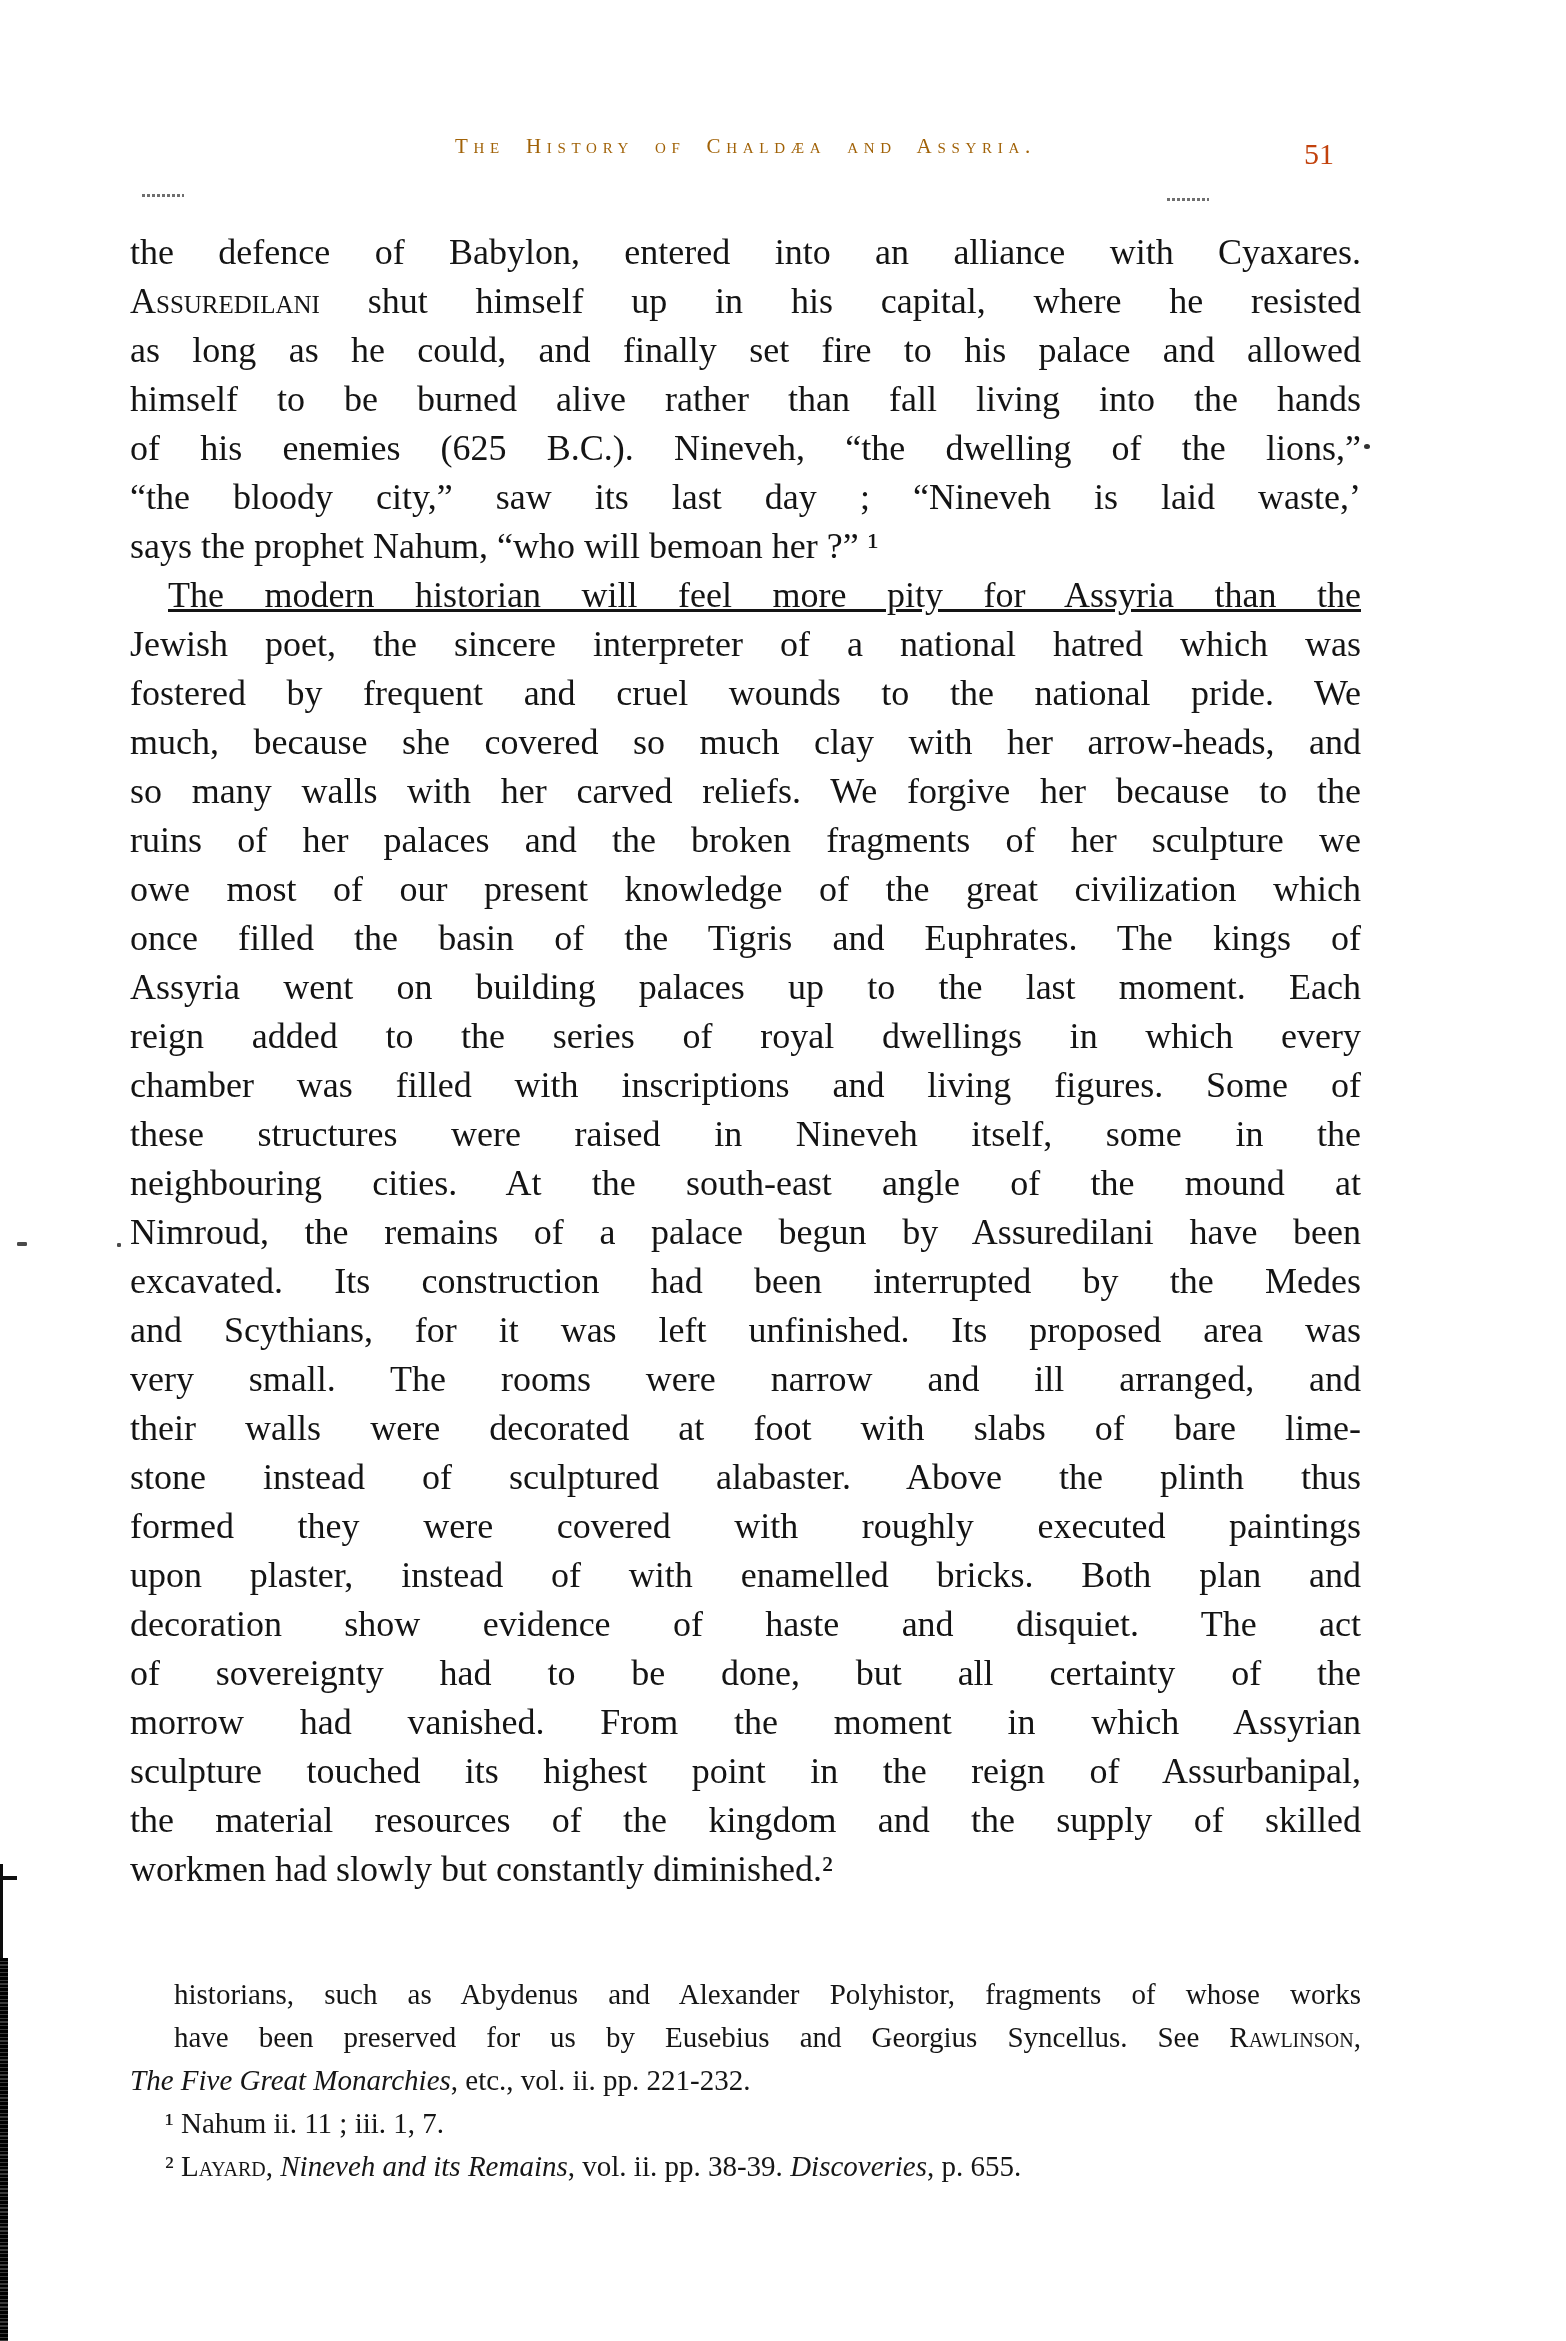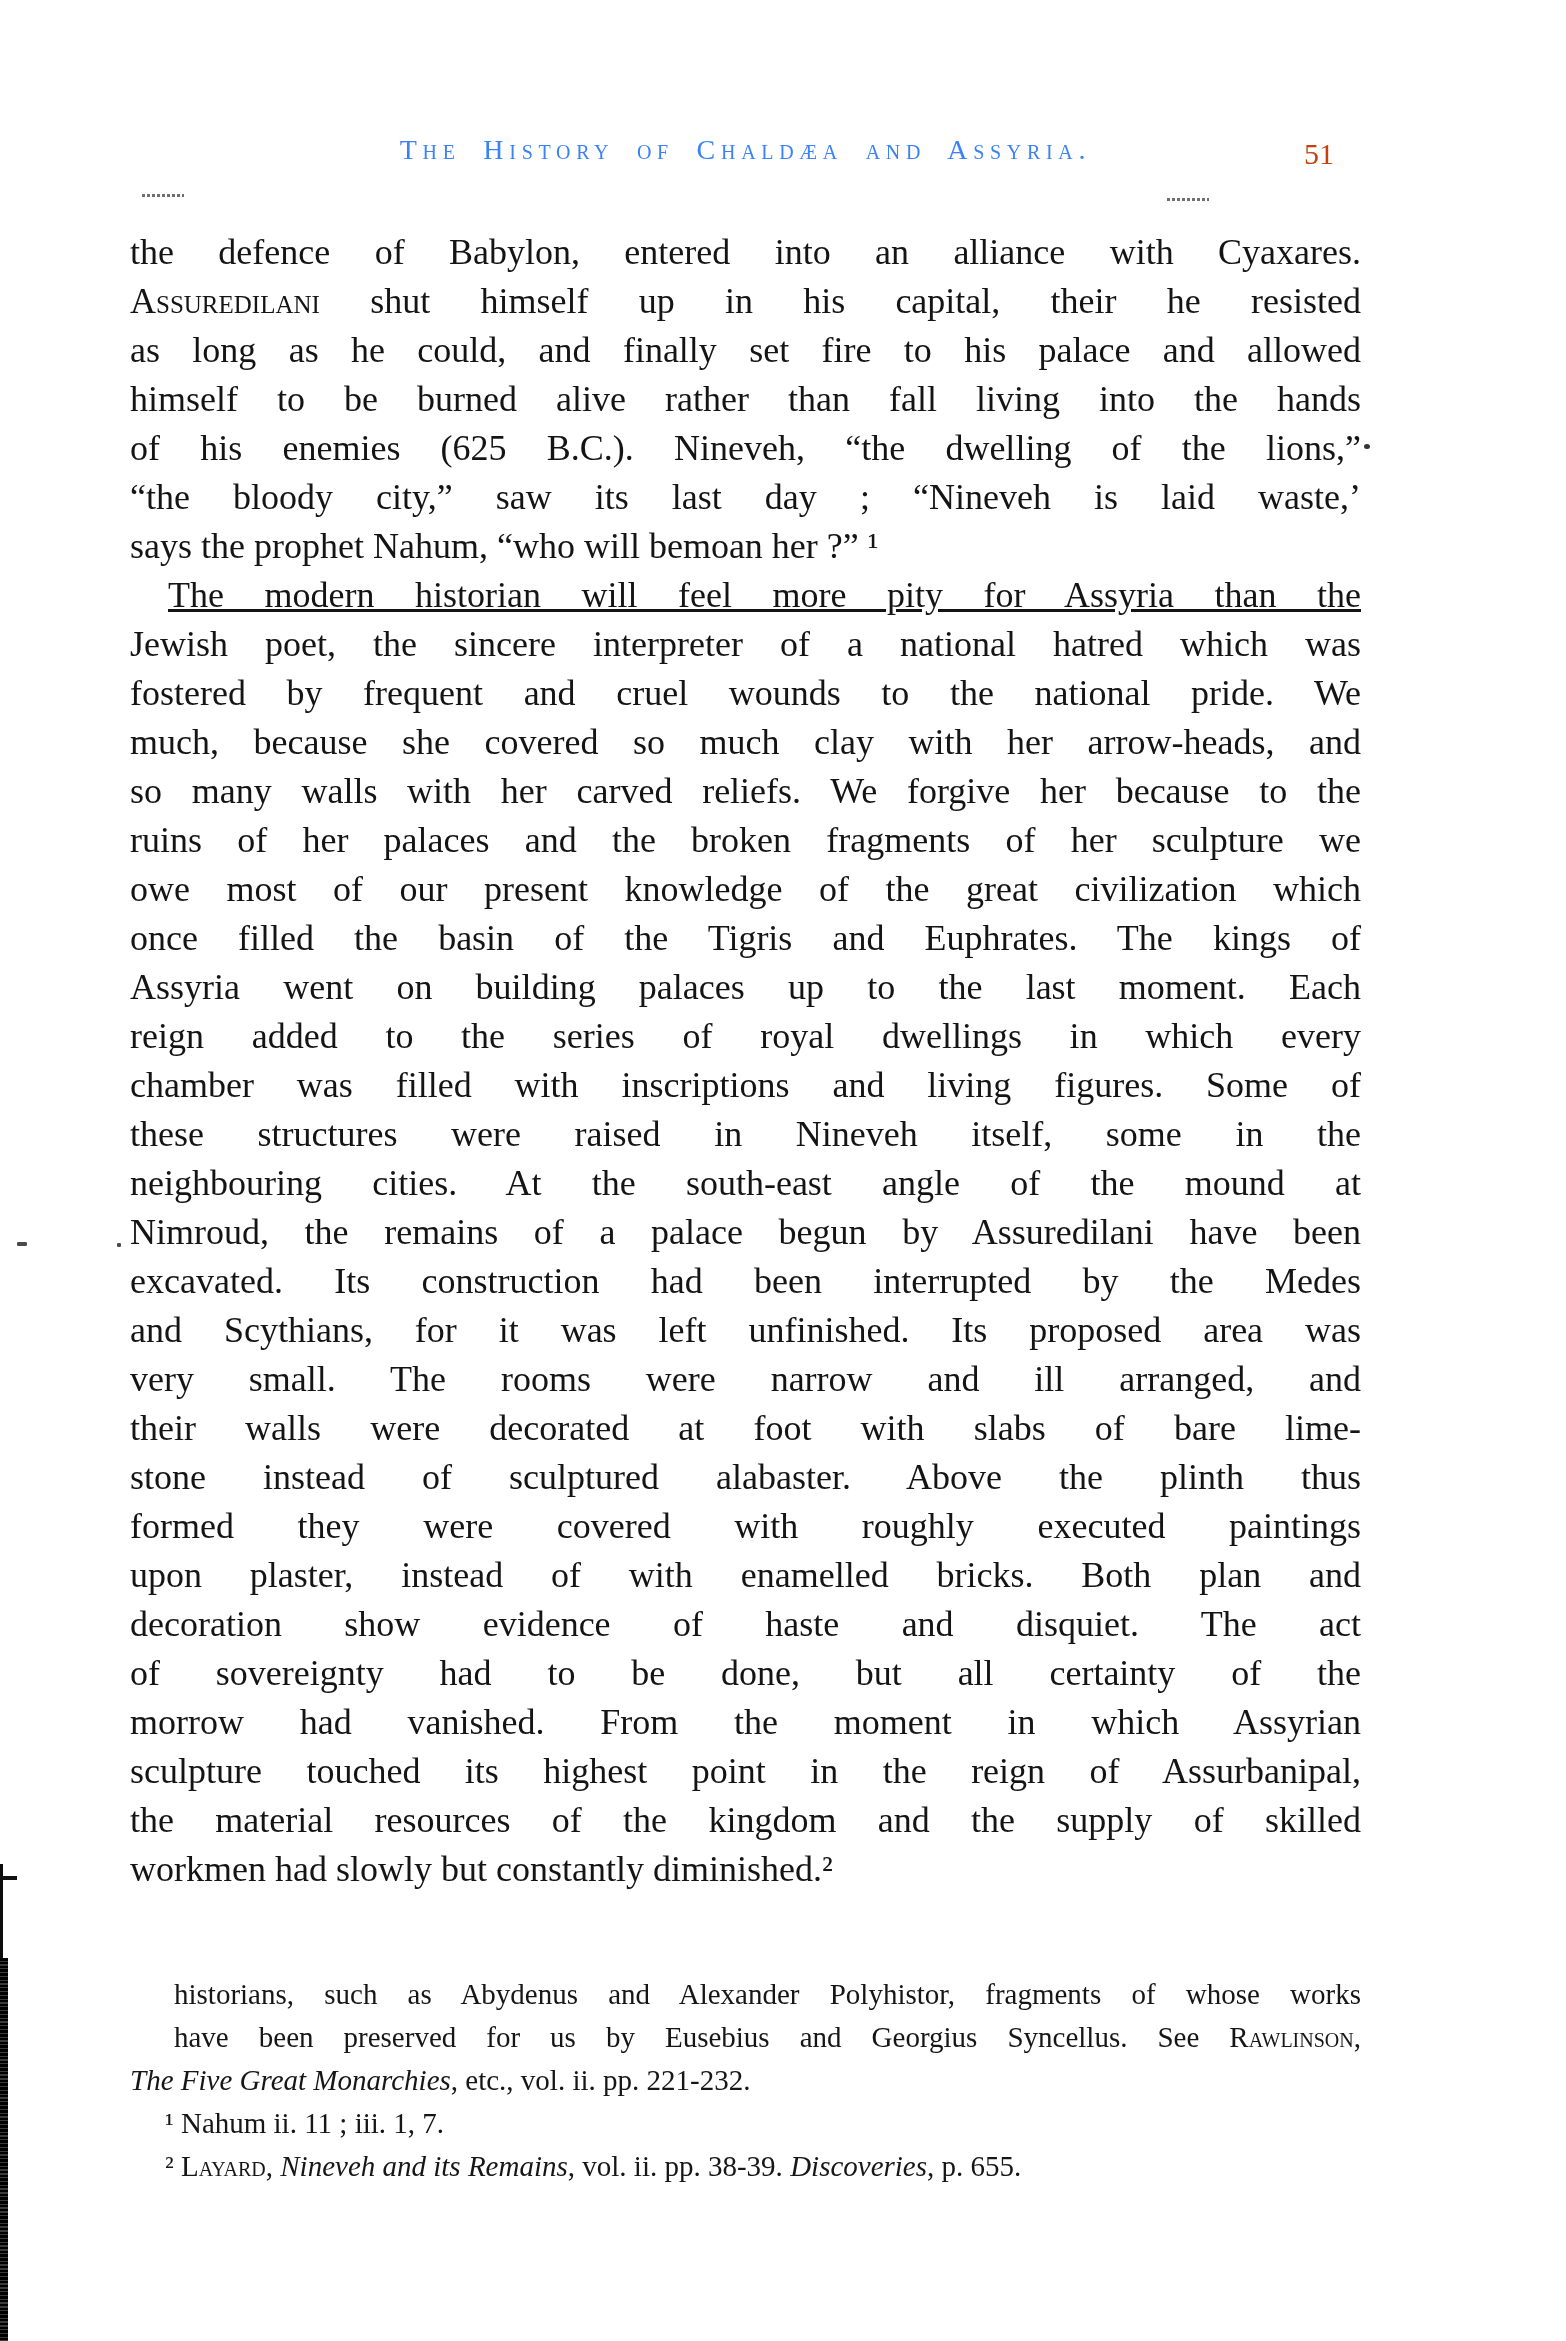--- a/index.html
+++ b/index.html
@@ -7,25 +7,25 @@
     position:relative;
     width:1567px;height:2342px;
     background:#ffffff;
     overflow:hidden;
     font-family:"Liberation Serif", serif;
     color:#141414;
   }
   .header-title{
     position:absolute;left:130px;top:134px;width:1231px;
     text-align:center;
-    font-size:28px;
+    font-size:21px;
     font-variant:small-caps;
     letter-spacing:5.7px;
     word-spacing:10px;
-    color:#3b82f6;
+    color:#a16207;
     white-space:nowrap;
   }
   .page-number{
     position:absolute;left:1304px;top:137px;
     font-size:30px;color:#c2410c;
   }
   .column{position:absolute;left:130px;top:228px;width:1231px;}
   .line{
     font-size:36px;line-height:49px;
     text-align:justify;
@@ -61,21 +61,21 @@
 <div class="page">
 
   <div class="header-title">The History of Chaldæa and Assyria.</div>
   <div class="page-number">51</div>
 
   <div class="dash dash-left"></div>
   <div class="dash dash-right"></div>
 
   <div class="column">
     <div class="line">the defence of Babylon, entered into an alliance with Cyaxares.</div>
-    <div class="line"><span class="sc">Assuredilani</span><span> shut himself up in his capital, their he resisted</span></div>
+    <div class="line"><span class="sc">Assuredilani</span><span> shut himself up in his capital, where he resisted</span></div>
     <div class="line">as long as he could, and finally set fire to his palace and allowed</div>
     <div class="line">himself to be burned alive rather than fall living into the hands</div>
     <div class="line">of his enemies (625 B.C.).  Nineveh, “the dwelling of the lions,”</div>
     <div class="line">“the bloody city,” saw its last day ;  “Nineveh is laid waste,’</div>
     <div class="line last">says the prophet Nahum, “who will bemoan her ?” ¹</div>
 
     <div class="line indent">The modern historian will feel more pity for Assyria than the</div>
     <div class="line">Jewish poet, the sincere interpreter of a national hatred which was</div>
     <div class="line">fostered by frequent and cruel wounds to the national pride.  We</div>
     <div class="line">much, because she covered so much clay with her arrow-heads, and</div>

